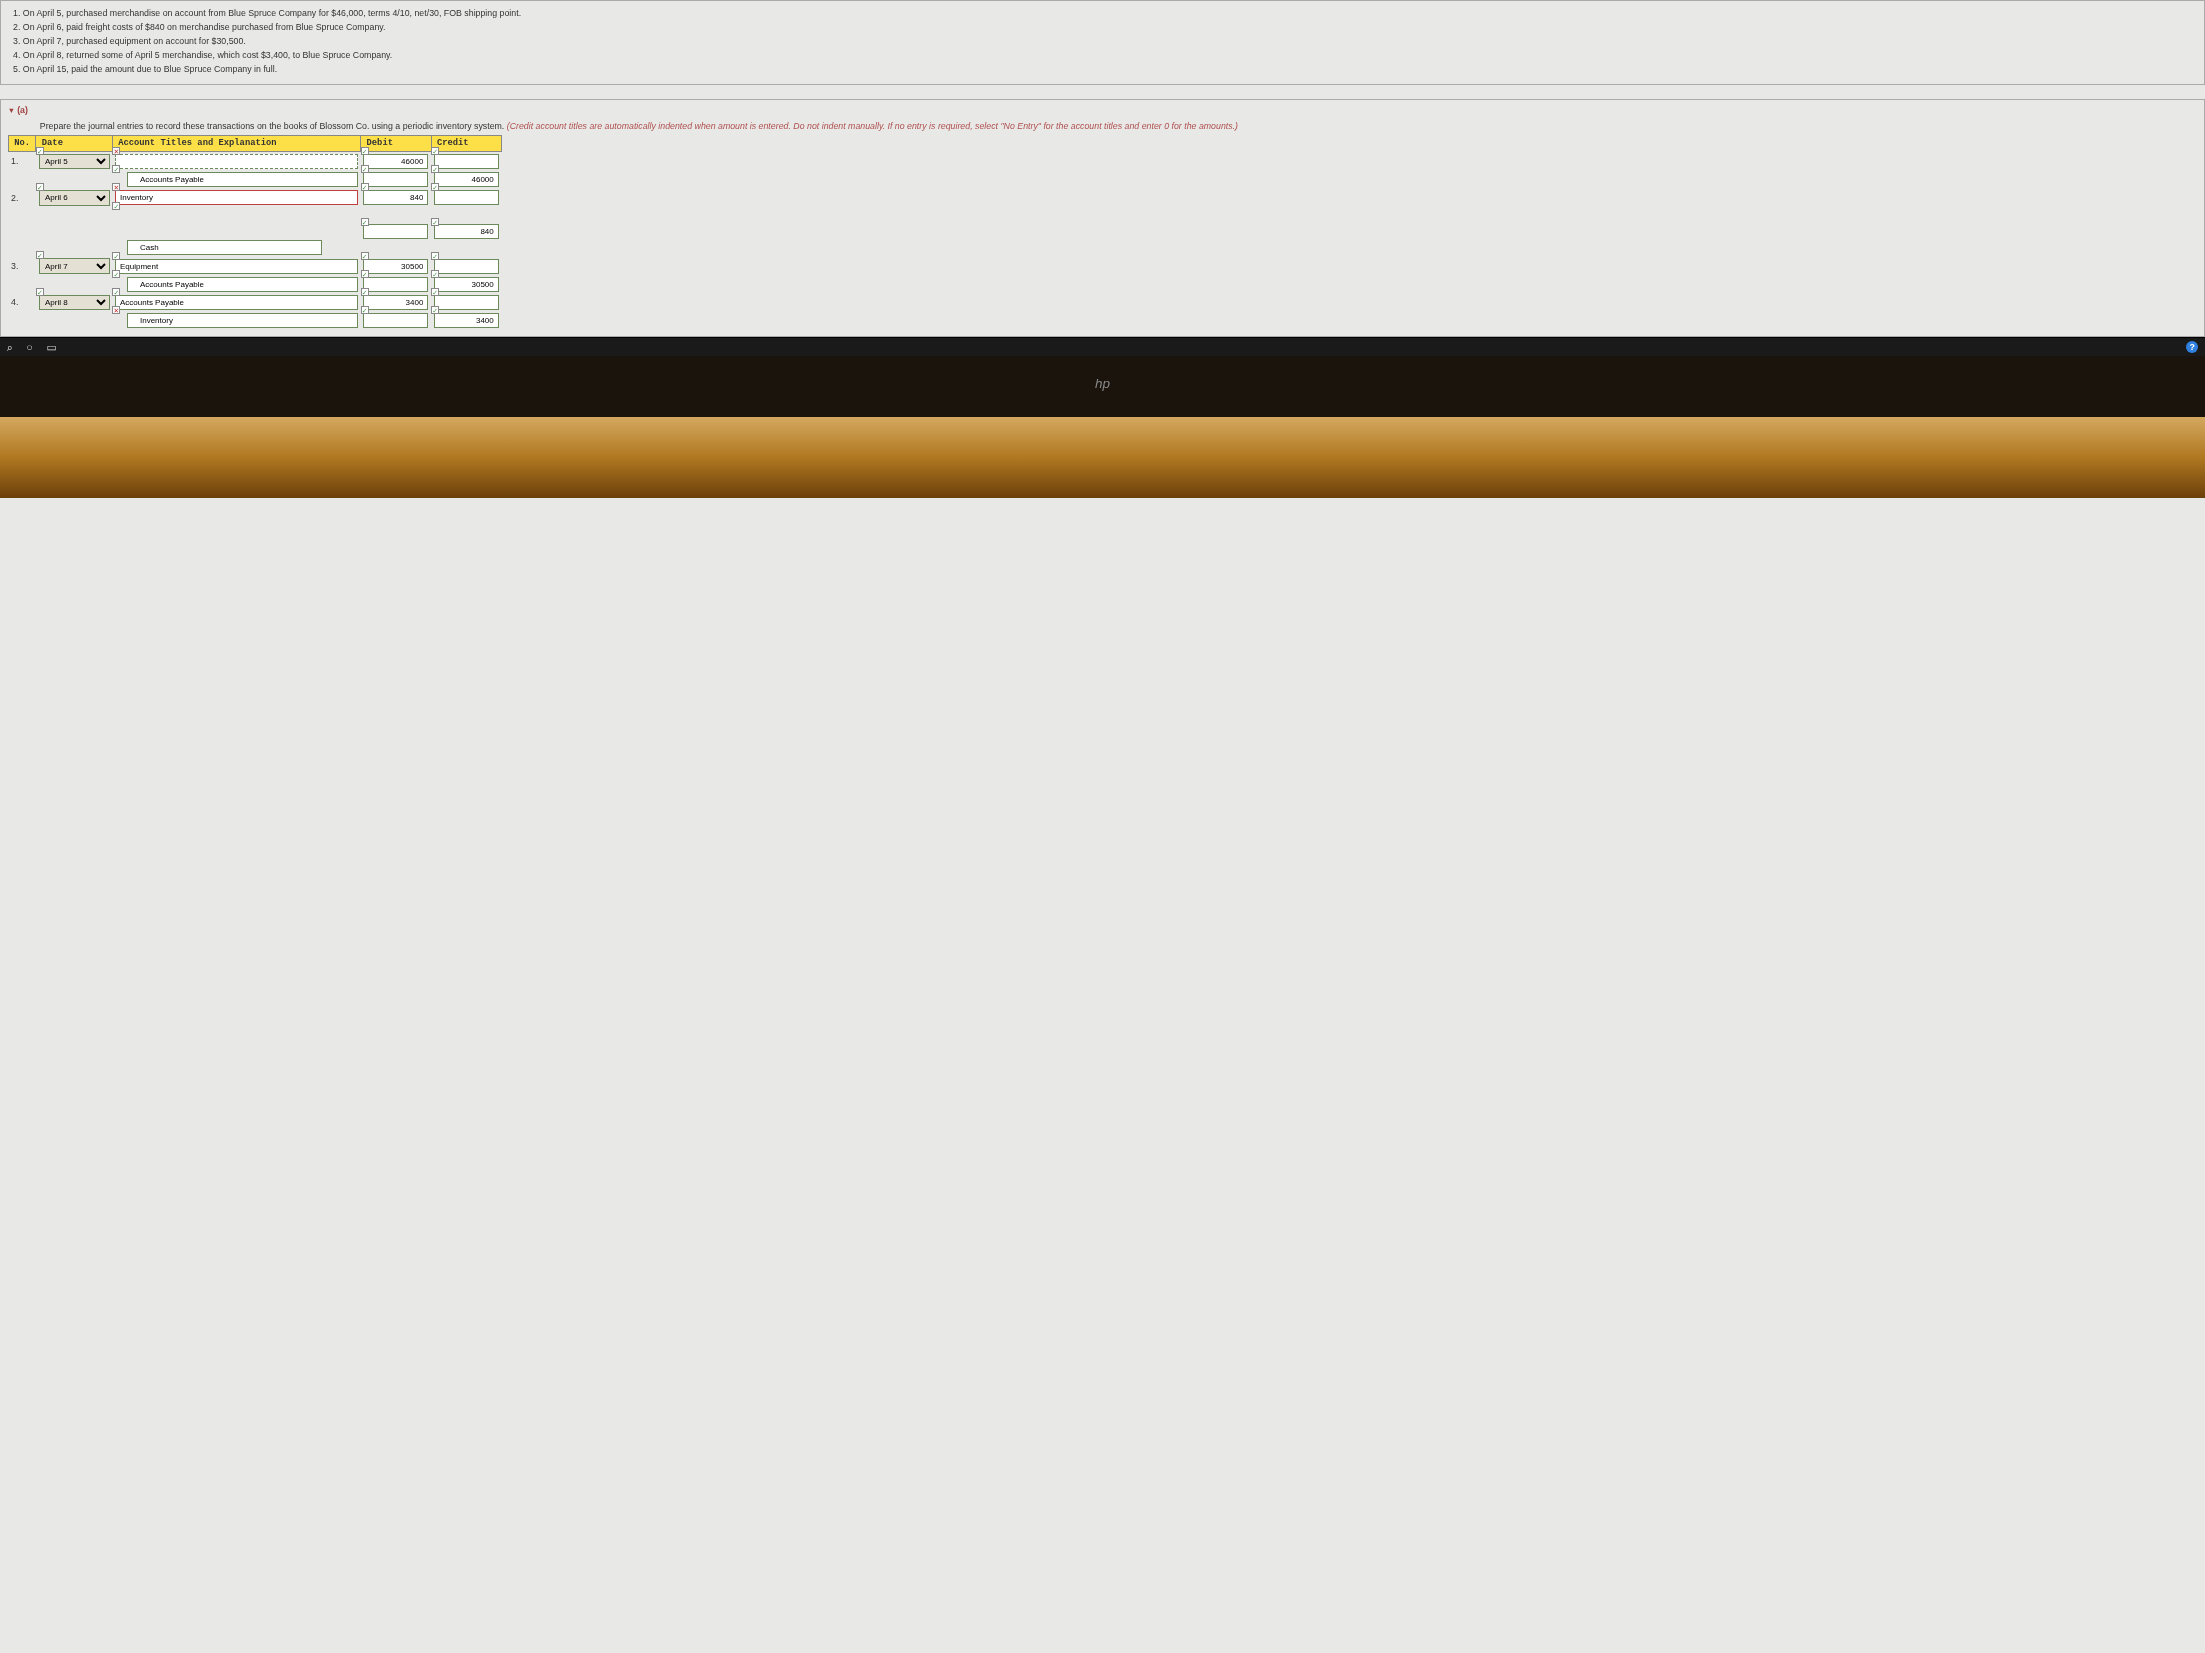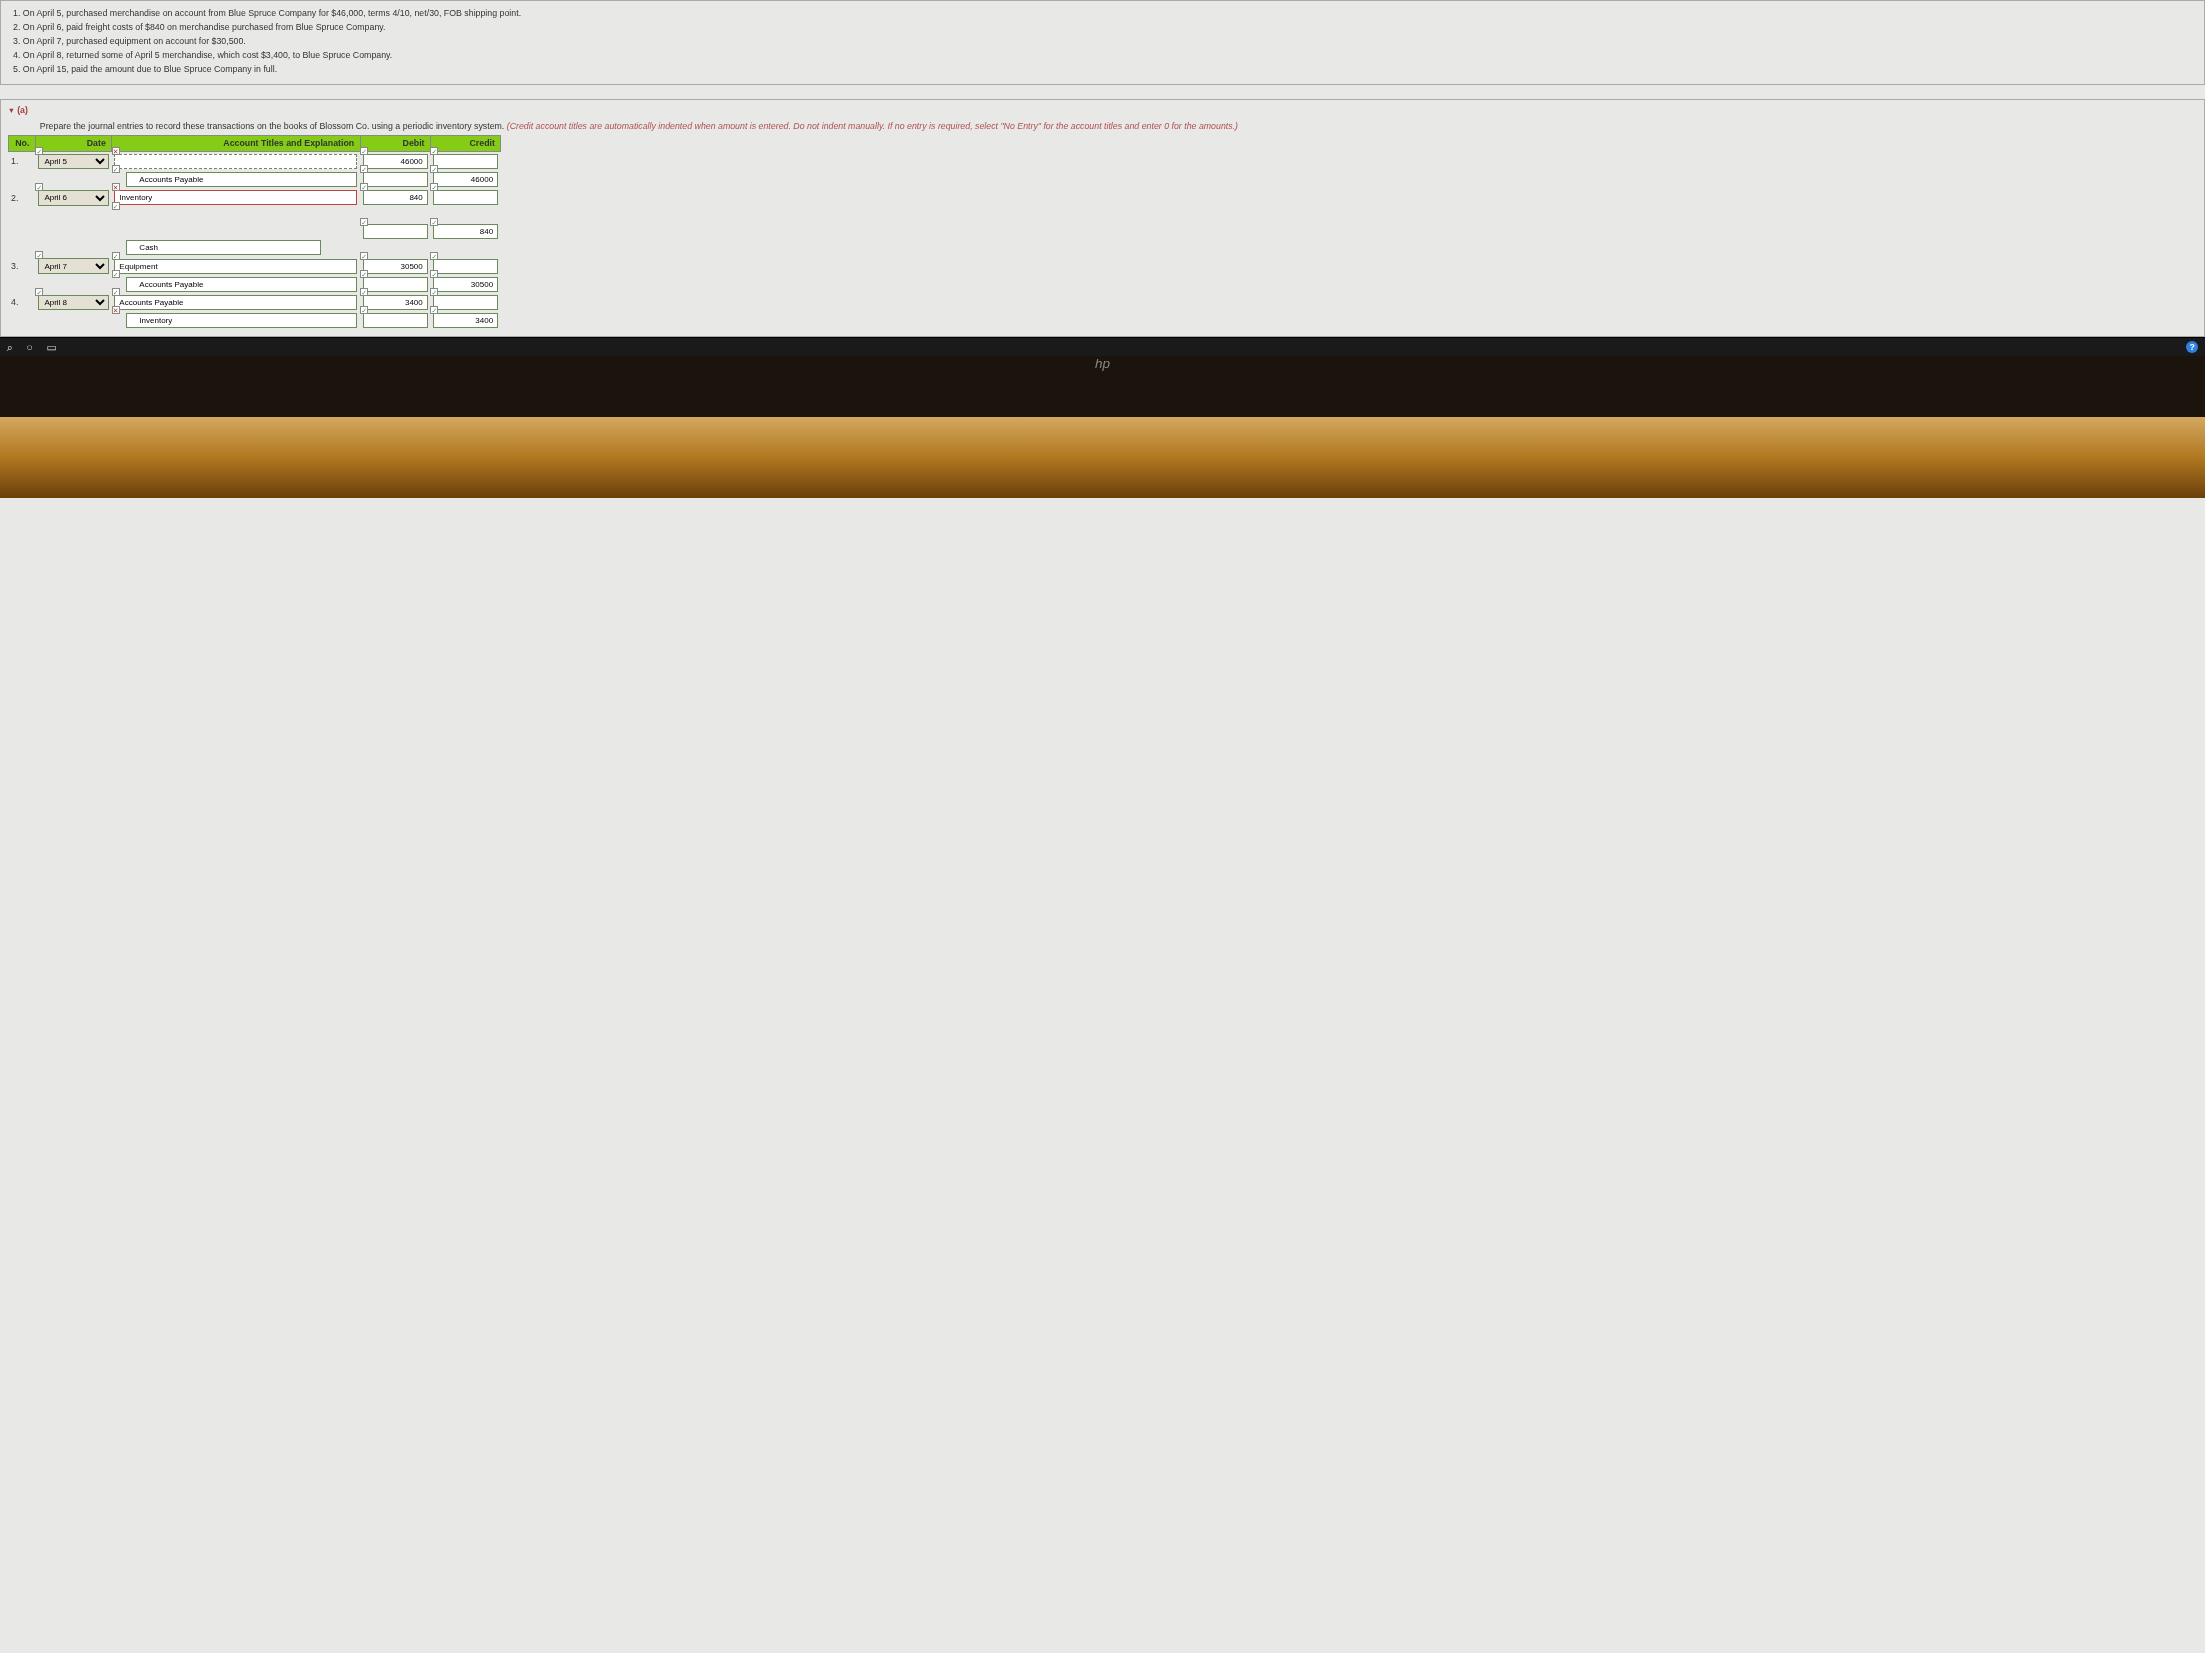--- a/index.html
+++ b/index.html
@@ -62,25 +62,26 @@
   .instructions { margin: 5.4px 0 2.7px 0; padding-left: 32px; }
   .instr-note {
     color: #b05050;
     font-style: italic;
   }
   table.journal {
     border-collapse: collapse;
     margin-top: 4px;
   }
   table.journal th {
-    background: #84cc16;
+    background: #fde047;
     border: 0.7px solid #888;
     padding: 2.7px 5.4px;
     font-weight: bold;
-    text-align: right;
+    text-align: left;
+    font-family: Liberation Mono, monospace;
   }
   table.journal th.num-col { width: 27px; }
   table.journal td {
     padding: 1.4px 2.7px;
     vertical-align: middle;
   }
   .cell-wrap { position: relative; display: inline-block; }
   .mark {
     display: inline-block;
     width: 8px; height: 8px;
@@ -137,21 +138,21 @@
     width: 12px; height: 12px;
     border-radius: 50%;
     background: #3080e0;
     color: #fff;
     text-align: center;
     line-height: 12px;
     font-size: 8.8px;
     font-weight: bold;
   }
   .monitor-bezel { background: #1b140c; height: 61px; }
-  .hp-logo { color:#888; text-align:center; font-style:italic; font-size:13.5px; }
+  .hp-logo { color:#888; text-align:center; font-style:italic; font-size:13.5px; padding-top:20px;}
   .desk { height:81px; background: linear-gradient(#d4a860,#b07820,#6b3f0a); }
 </style>
 </head>
 <body>
 
 <div class="header-block">
   <ol class="tx-list">
     <li>On April 5, purchased merchandise on account from Blue Spruce Company for $46,000, terms 4/10, net/30, FOB shipping point.</li>
     <li>On April 6, paid freight costs of $840 on merchandise purchased from Blue Spruce Company.</li>
     <li>On April 7, purchased equipment on account for $30,500.</li>

